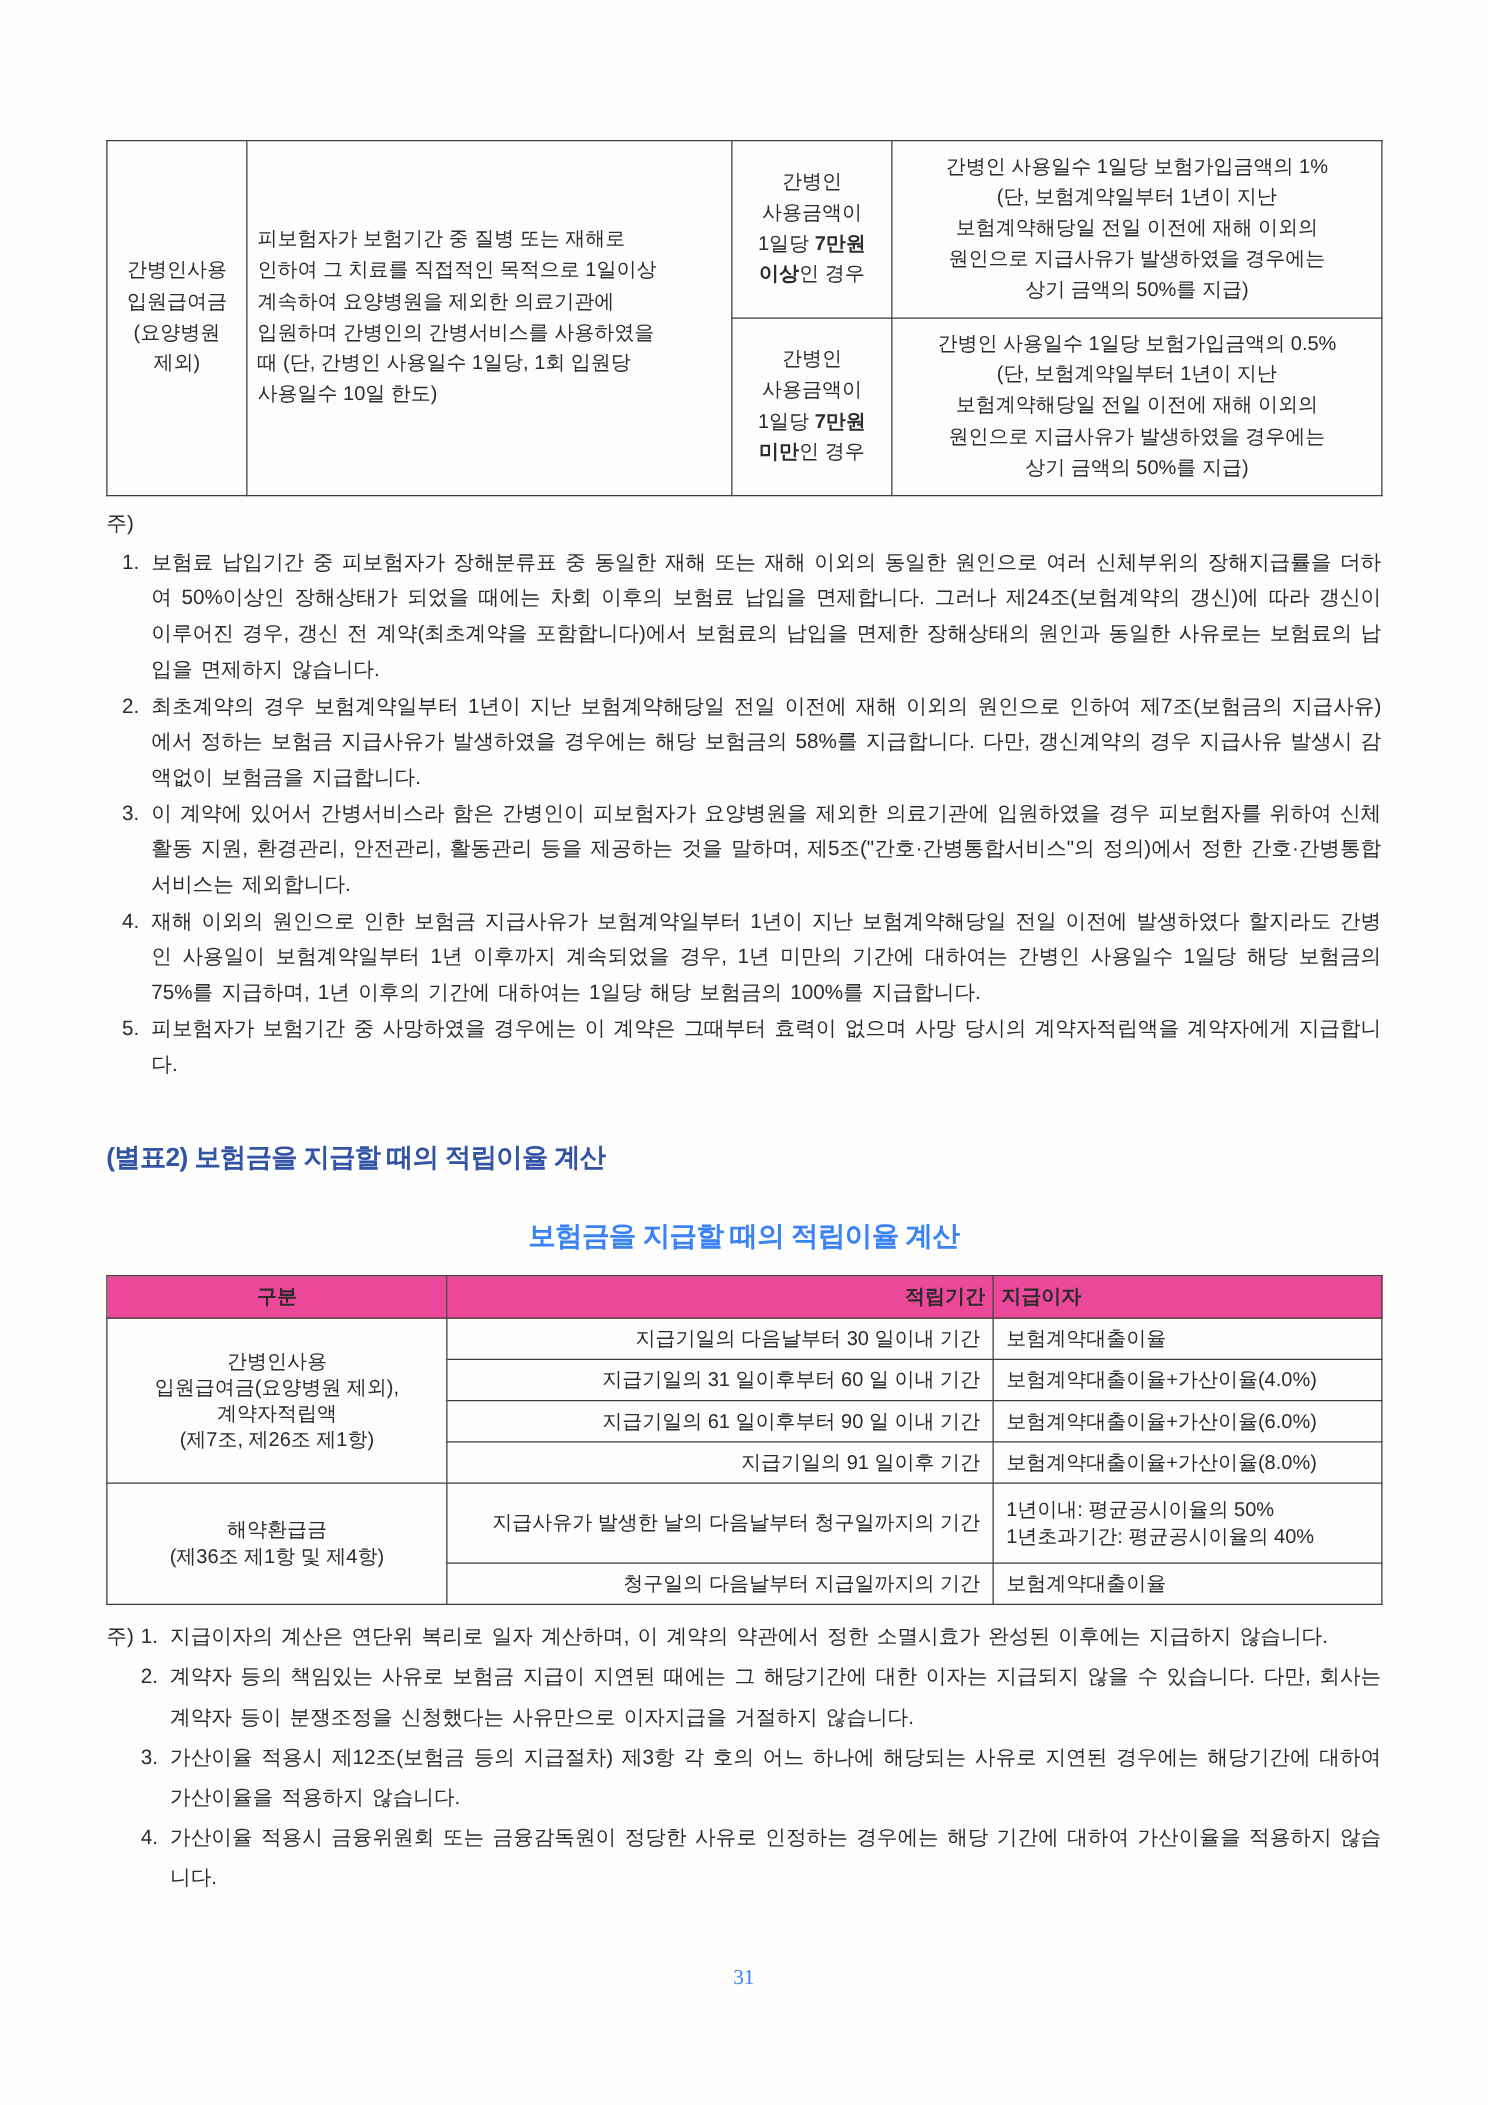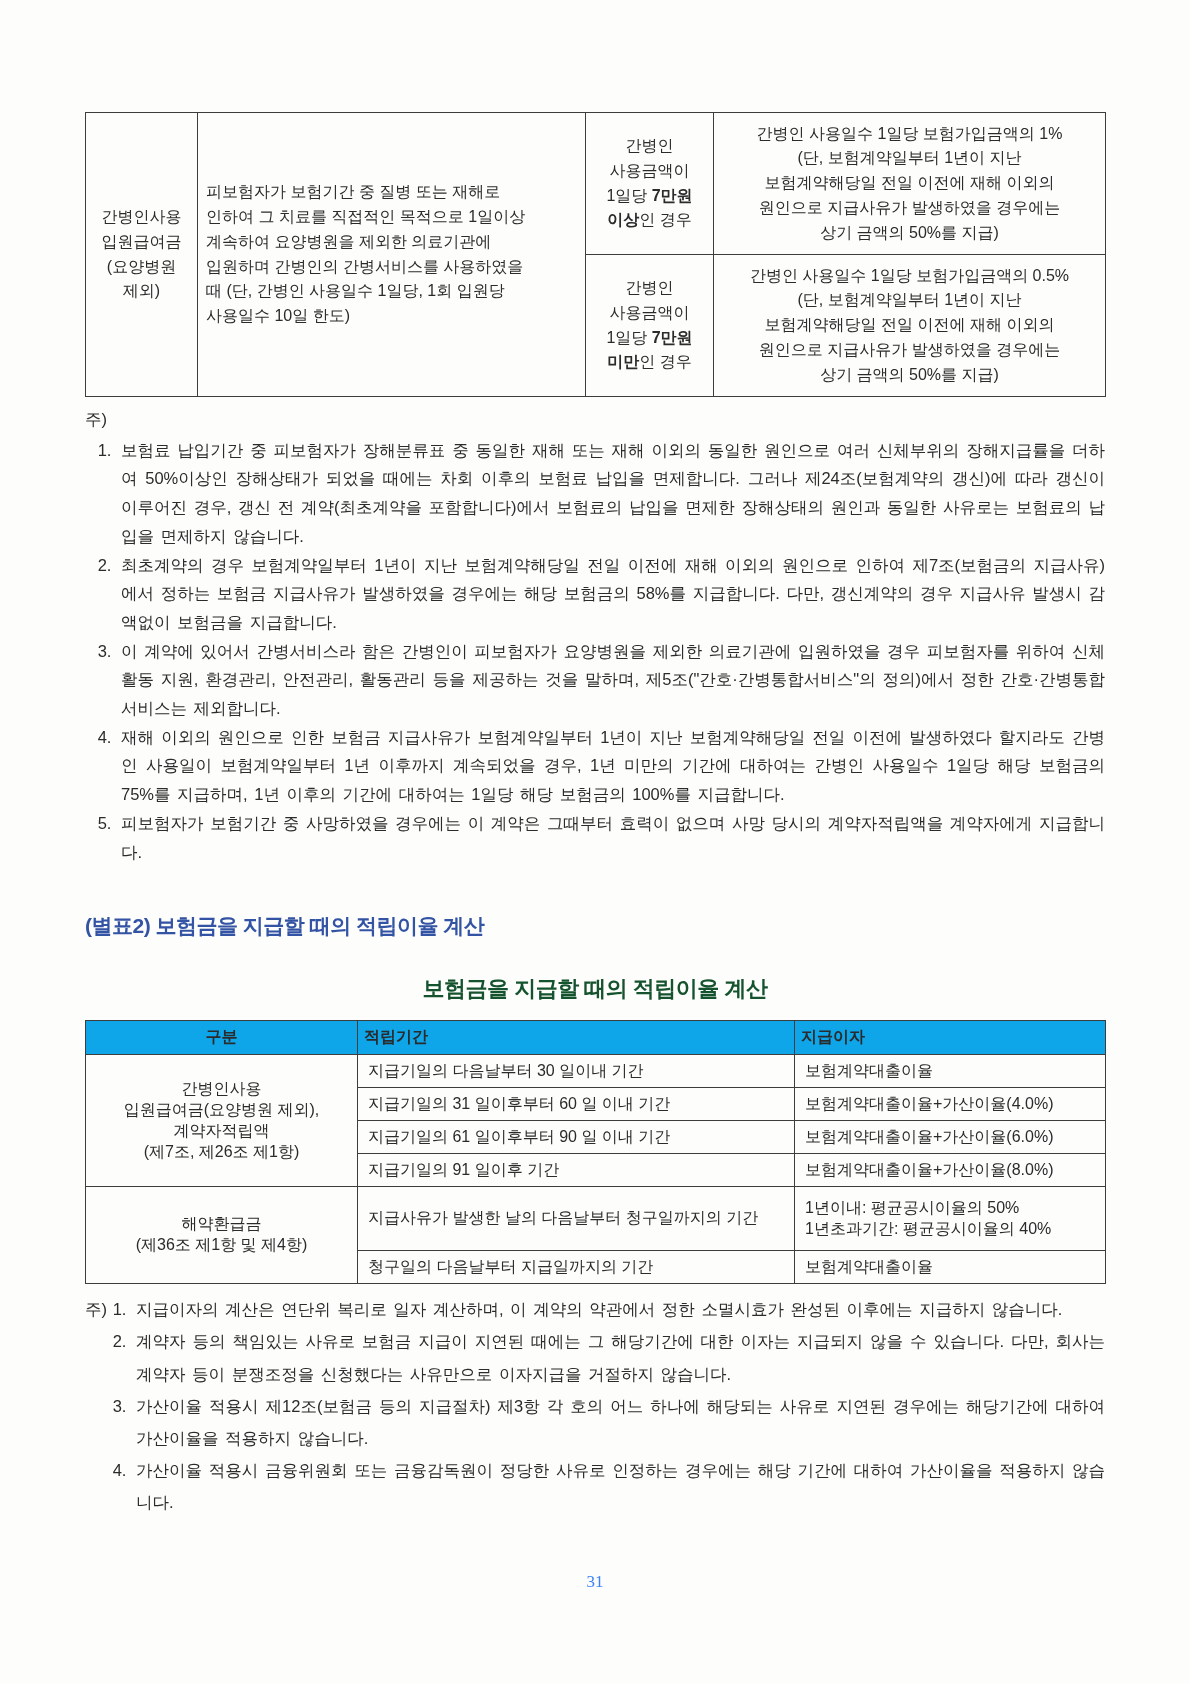--- a/index.html
+++ b/index.html
@@ -43,35 +43,35 @@
   .appendix-heading {
     margin-top:46px;
     font-size:21px; font-weight:bold;
     color:#3353a4;
     letter-spacing:-0.5px;
   }
   .rate-title {
     margin-top:34px;
     text-align:center;
     font-size:22px; font-weight:bold;
-    color:#14532d;
+    color:#3b82f6;
     letter-spacing:-0.5px;
   }
 
   
   .rate-table { margin-top:16px; font-size:16px; }
   .rate-table th {
-    background:#0ea5e9;
+    background:#ec4899;
     font-weight:bold;
     height:34px; text-align:center;
     padding:2px 6px;
   }
   .rate-table td { padding:4px 10px; vertical-align:middle; }
   .rate-table .c-group { width:272px; text-align:center; }
-  .rate-table .c-period { width:437px; text-align:left; }
+  .rate-table .c-period { width:437px; text-align:right; }
   .rate-table .c-interest { width:311px; text-align:left; }
   .rate-table .r { height:33px; }
   .rate-table .r-tall td { height:64px; }
 
   
   .page-number {
     position:absolute; left:0; right:0; bottom:92px;
     text-align:center;
     font-family:"Liberation Serif","DejaVu Serif",serif;
     font-size:17px; color:#3b82f6;

